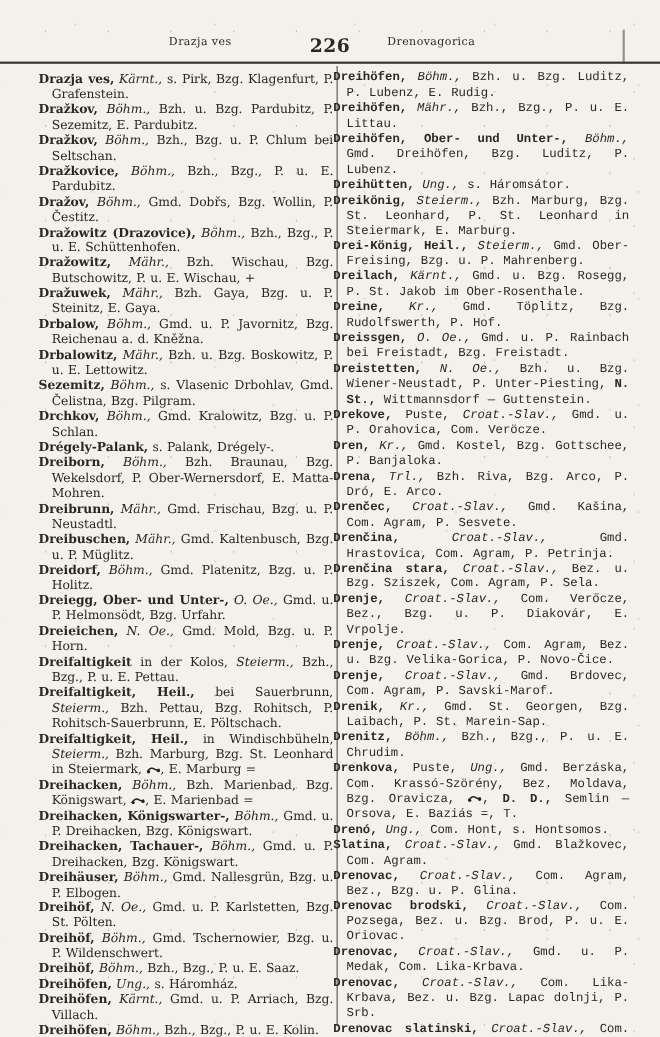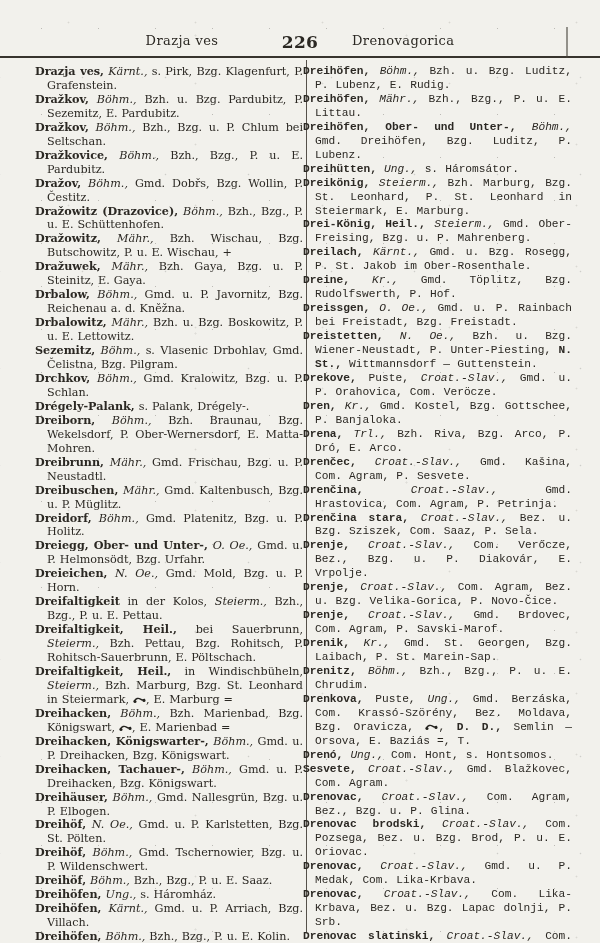--- a/index.html
+++ b/index.html
@@ -9,21 +9,21 @@
     background-image:
       radial-gradient(circle, rgba(45,42,38,.28) 0.5px, transparent 1px),
       radial-gradient(circle, rgba(45,42,38,.18) 0.5px, transparent 1.1px),
       radial-gradient(circle, rgba(45,42,38,.13) 0.6px, transparent 1.2px),
       radial-gradient(circle, rgba(45,42,38,.10) 0.7px, transparent 1.4px);
     background-size: 57px 43px, 83px 97px, 127px 61px, 211px 149px;
     background-position: 13px 7px, 41px 29px, 5px 53px, 90px 110px;
     font-family:"DejaVu Serif","Liberation Serif",serif;
     color:#2b2823;
   }
-  .rh{position:absolute;top:33px;font-size:13px;letter-spacing:.4px;}
+  .rh{position:absolute;top:33px;font-size:10px;letter-spacing:.4px;}
   .rh-left{left:82px;width:200px;text-align:center;}
   .rh-center{left:270px;width:60px;text-align:center;font-weight:bold;font-size:17px;top:32px;}
   .rh-right{left:352px;width:210px;text-align:left;}
   .head-rule{position:absolute;left:0;top:56px;width:600px;height:2px;background:#38342e;}
   .col-rule{position:absolute;left:306px;top:60px;height:873px;width:1px;background:#55504a;}
   .col{position:absolute;top:65px;}
   #left-col{left:35px;width:268px;}
   #right-col{left:303px;width:269px;font-family:Liberation Mono, monospace;}
   .entry{
     margin:0;font-size:11.2px;line-height:13.95px;text-align:justify;
@@ -96,33 +96,33 @@
       <p class="entry"><span class="seg-b">Drei-König, Heil.,</span><span class="seg-i"> Steierm.,</span><span class="seg-n"> Gmd. Ober-Freising, Bzg. u. P. Mahrenberg.</span></p>
       <p class="entry"><span class="seg-b">Dreilach,</span><span class="seg-i"> Kärnt.,</span><span class="seg-n"> Gmd. u. Bzg. Rosegg, P. St. Jakob im Ober-Rosenthale.</span></p>
       <p class="entry"><span class="seg-b">Dreine,</span><span class="seg-i"> Kr.,</span><span class="seg-n"> Gmd. Töplitz, Bzg. Rudolfswerth, P. Hof.</span></p>
       <p class="entry"><span class="seg-b">Dreissgen,</span><span class="seg-i"> O. Oe.,</span><span class="seg-n"> Gmd. u. P. Rainbach bei Freistadt, Bzg. Freistadt.</span></p>
       <p class="entry"><span class="seg-b">Dreistetten,</span><span class="seg-i"> N. Oe.,</span><span class="seg-n"> Bzh. u. Bzg. Wiener-Neustadt, P. Unter-Piesting, </span><span class="seg-b">N. St.,</span><span class="seg-n"> Wittmannsdorf — Guttenstein.</span></p>
       <p class="entry"><span class="seg-b">Drekove,</span><span class="seg-n"> Puste, </span><span class="seg-i">Croat.-Slav.,</span><span class="seg-n"> Gmd. u. P. Orahovica, Com. Veröcze.</span></p>
       <p class="entry"><span class="seg-b">Dren,</span><span class="seg-i"> Kr.,</span><span class="seg-n"> Gmd. Kostel, Bzg. Gottschee, P. Banjaloka.</span></p>
       <p class="entry"><span class="seg-b">Drena,</span><span class="seg-i"> Trl.,</span><span class="seg-n"> Bzh. Riva, Bzg. Arco, P. Dró, E. Arco.</span></p>
       <p class="entry"><span class="seg-b">Drenčec,</span><span class="seg-i"> Croat.-Slav.,</span><span class="seg-n"> Gmd. Kašina, Com. Agram, P. Sesvete.</span></p>
       <p class="entry"><span class="seg-b">Drenčina,</span><span class="seg-i"> Croat.-Slav.,</span><span class="seg-n"> Gmd. Hrastovica, Com. Agram, P. Petrinja.</span></p>
-      <p class="entry"><span class="seg-b">Drenčina stara,</span><span class="seg-i"> Croat.-Slav.,</span><span class="seg-n"> Bez. u. Bzg. Sziszek, Com. Saaz, P. Sela.</span></p>
+      <p class="entry"><span class="seg-b">Drenčina stara,</span><span class="seg-i"> Croat.-Slav.,</span><span class="seg-n"> Bez. u. Bzg. Sziszek, Com. Agram, P. Sela.</span></p>
       <p class="entry"><span class="seg-b">Drenje,</span><span class="seg-i"> Croat.-Slav.,</span><span class="seg-n"> Com. Verőcze, Bez., Bzg. u. P. Diakovár, E. Vrpolje.</span></p>
       <p class="entry"><span class="seg-b">Drenje,</span><span class="seg-i"> Croat.-Slav.,</span><span class="seg-n"> Com. Agram, Bez. u. Bzg. Velika-Gorica, P. Novo-Čice.</span></p>
       <p class="entry"><span class="seg-b">Drenje,</span><span class="seg-i"> Croat.-Slav.,</span><span class="seg-n"> Gmd. Brdovec, Com. Agram, P. Savski-Marof.</span></p>
       <p class="entry"><span class="seg-b">Drenik,</span><span class="seg-i"> Kr.,</span><span class="seg-n"> Gmd. St. Georgen, Bzg. Laibach, P. St. Marein-Sap.</span></p>
       <p class="entry"><span class="seg-b">Drenitz,</span><span class="seg-i"> Böhm.,</span><span class="seg-n"> Bzh., Bzg., P. u. E. Chrudim.</span></p>
       <p class="entry"><span class="seg-b">Drenkova,</span><span class="seg-n"> Puste, </span><span class="seg-i">Ung.,</span><span class="seg-n"> Gmd. Berzáska, Com. Krassó-Szörény, Bez. Moldava, Bzg. Oravicza, </span><span class="horn"><svg width="13" height="8" viewBox="0 0 13 8" aria-hidden="true">
             <path d="M1.2 5.2 Q4 0.8 7.5 3.2 Q9.5 4.6 11.5 3.4" fill="none" stroke="#24231f" stroke-width="1.4" stroke-linecap="round"></path>
             <circle cx="2" cy="5.6" r="1.5" fill="#24231f"></circle>
             <circle cx="11" cy="4.6" r="1.5" fill="#24231f"></circle>
           </svg></span><span class="seg-n">, </span><span class="seg-b">D. D.,</span><span class="seg-n"> Semlin — Orsova, E. Baziás =, T.</span></p>
       <p class="entry"><span class="seg-b">Drenó,</span><span class="seg-i"> Ung.,</span><span class="seg-n"> Com. Hont, s. Hontsomos.</span></p>
-      <p class="entry"><span class="seg-b">Sesvete,</span><span class="seg-i"> Croat.-Slav.,</span><span class="seg-n"> Gmd. Blažkovec, Com. Agram.</span></p>
+      <p class="entry"><span class="seg-b">Slatina,</span><span class="seg-i"> Croat.-Slav.,</span><span class="seg-n"> Gmd. Blažkovec, Com. Agram.</span></p>
       <p class="entry"><span class="seg-b">Drenovac,</span><span class="seg-i"> Croat.-Slav.,</span><span class="seg-n"> Com. Agram, Bez., Bzg. u. P. Glina.</span></p>
       <p class="entry"><span class="seg-b">Drenovac brodski,</span><span class="seg-i"> Croat.-Slav.,</span><span class="seg-n"> Com. Pozsega, Bez. u. Bzg. Brod, P. u. E. Oriovac.</span></p>
       <p class="entry"><span class="seg-b">Drenovac,</span><span class="seg-i"> Croat.-Slav.,</span><span class="seg-n"> Gmd. u. P. Medak, Com. Lika-Krbava.</span></p>
       <p class="entry"><span class="seg-b">Drenovac,</span><span class="seg-i"> Croat.-Slav.,</span><span class="seg-n"> Com. Lika-Krbava, Bez. u. Bzg. Lapac dolnji, P. Srb.</span></p>
       <p class="entry"><span class="seg-b">Drenovac slatinski,</span><span class="seg-i"> Croat.-Slav.,</span><span class="seg-n"> Com. Dražov, Bez. u. Bzg. Slatina, P. Mikleus.</span></p>
       <p class="entry"><span class="seg-b">Drenovagorica,</span><span class="seg-i"> Kr.,</span><span class="seg-n"> Gmd., Bzg. u. P. Ober-Laibach.</span></p>
     </div>
   <div class="edge-mark"></div>
 </div>
 

